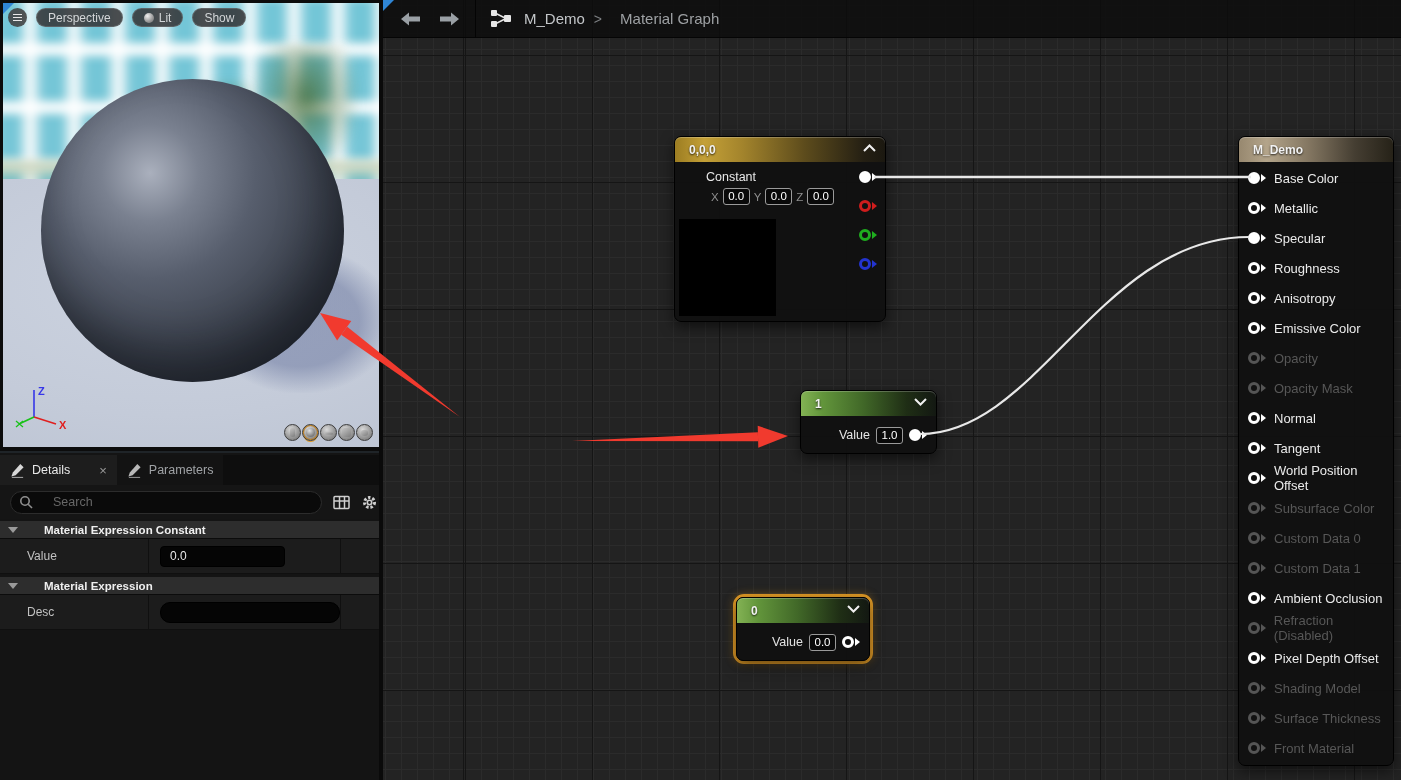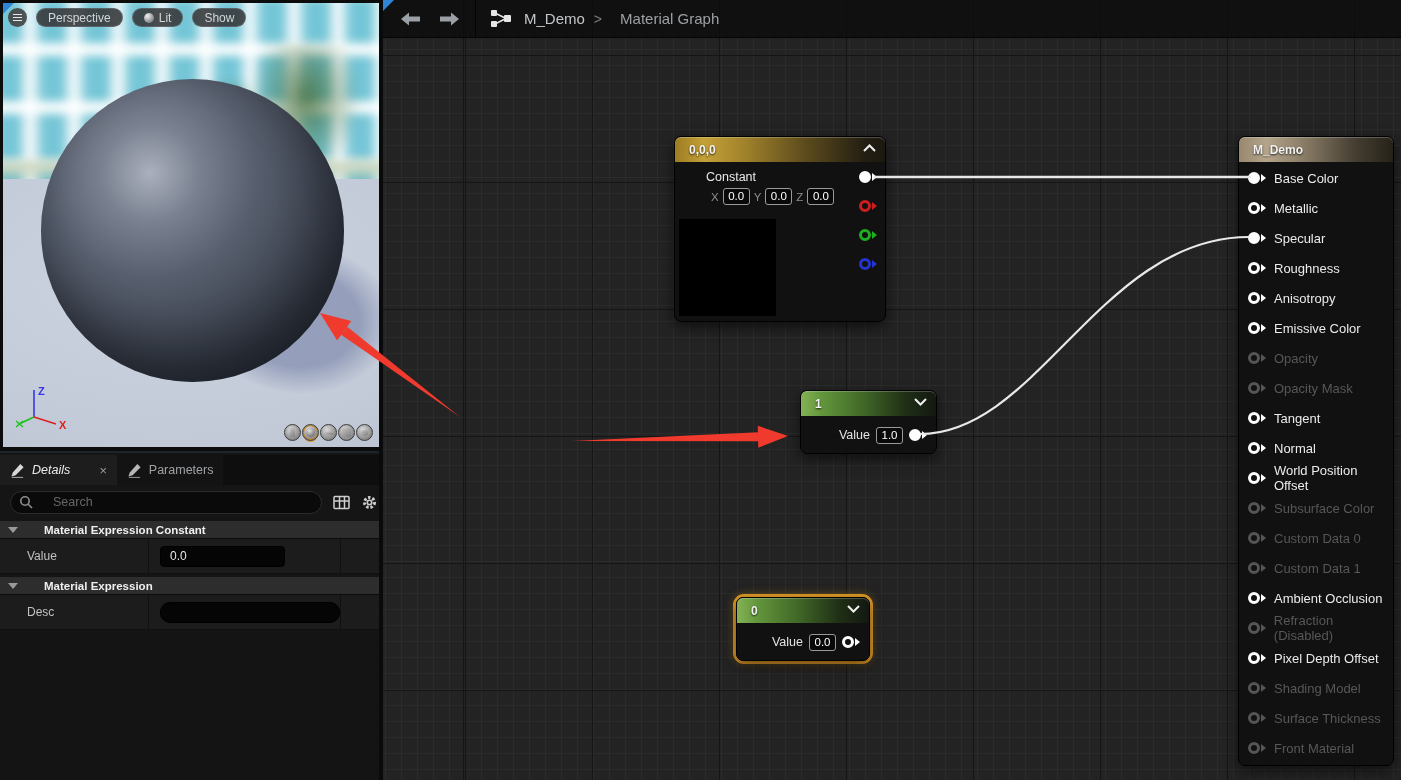--- a/index.html
+++ b/index.html
@@ -53,21 +53,21 @@
   .shape-btn.sel { box-shadow:0 0 0 1px #c9841c inset, 0 2px 0 -1px #e09a22; }
   .shape-glyph { position:absolute; inset:3px; border-radius:2px; background:linear-gradient(145deg,#c4c4c4,#7e7e7e); }
   .shape-glyph.cyl { border-radius:4px/2px; inset:3px 5px; }
   .shape-glyph.sph { border-radius:50%; background:radial-gradient(circle at 38% 30%, #e2e2e2, #8a8a8a 60%, #555); }
   .shape-glyph.pln { inset:7px 3px 5px 3px; transform:perspective(12px) rotateX(45deg); }
   .shape-glyph.tea { border-radius:40% 40% 45% 45%; inset:5px 4px 4px 4px; }
   
   #details { position:absolute; left:0; top:451px; width:379px; bottom:0; background:#141414; border-top:2px solid #1f2428; }
   .tabbar { position:absolute; left:0; top:2px; right:0; height:30px; background:#0e0e0e; display:flex; }
   .tab { display:flex; align-items:center; gap:7px; padding:0 10px; font-size:12.5px; color:#9fa2a5; cursor:pointer; background:#131313; }
-  .tab.active { background:#1d1d1d; color:#e9e9e9;font-style:italic; }
+  .tab.active { background:#1d1d1d; color:#e9e9e9; }
   .tab .tab-close { margin-left:22px; color:#9a9a9a; font-size:13px; cursor:pointer; }
   .searchrow { position:absolute; left:0; top:32px; right:0; height:34px; background:#151515; display:flex; align-items:center; }
   .searchbox { margin-left:10px; width:312px; height:23px; border-radius:12px; background:#0a0a0a;
     border:1px solid #2c2c2c; display:flex; align-items:center; padding:0 8px; gap:20px; }
   .searchbox input { flex:1; background:transparent; border:none; outline:none; color:#cfcfcf; font-size:12.5px;
     font-family:"Liberation Sans","DejaVu Sans",sans-serif; }
   .searchbox input::placeholder { color:#676767; }
   .tool-ic { margin-left:11px; cursor:pointer; display:flex; }
   .dsection { position:absolute; left:0; right:0; }
   .dheader { height:18px; background:#2d2d2d; border-bottom:1px solid #0c0c0c; display:flex; align-items:center;
@@ -422,26 +422,26 @@
             <span class="plabel">Opacity</span>
           </div>
         <div class="mpin state-disabled">
             <span class="pin-circ"></span>
             <span class="pin-arr"></span>
             <span class="plabel">Opacity Mask</span>
           </div>
         <div class="mpin state-normal">
             <span class="pin-circ"></span>
             <span class="pin-arr"></span>
+            <span class="plabel">Normal</span>
+          </div>
+        <div class="mpin state-normal">
+            <span class="pin-circ"></span>
+            <span class="pin-arr"></span>
             <span class="plabel">Tangent</span>
-          </div>
-        <div class="mpin state-normal">
-            <span class="pin-circ"></span>
-            <span class="pin-arr"></span>
-            <span class="plabel">Normal</span>
           </div>
         <div class="mpin state-normal">
             <span class="pin-circ"></span>
             <span class="pin-arr"></span>
             <span class="plabel">World Position Offset</span>
           </div>
         <div class="mpin state-disabled">
             <span class="pin-circ"></span>
             <span class="pin-arr"></span>
             <span class="plabel">Subsurface Color</span>

